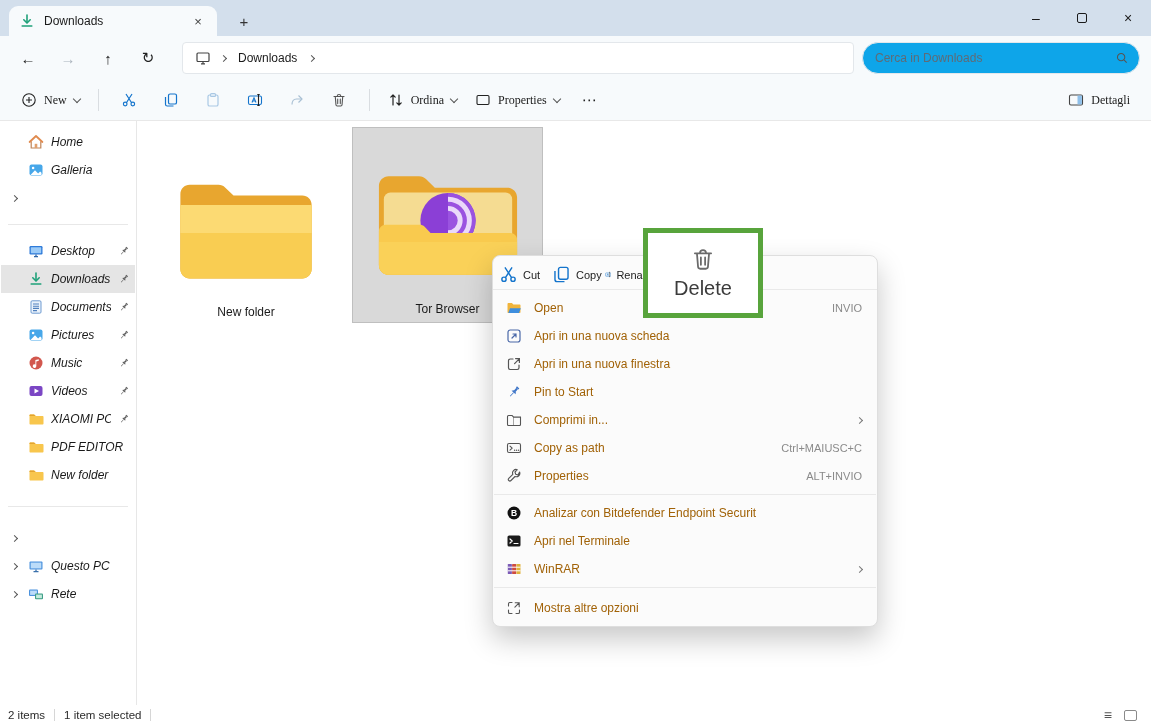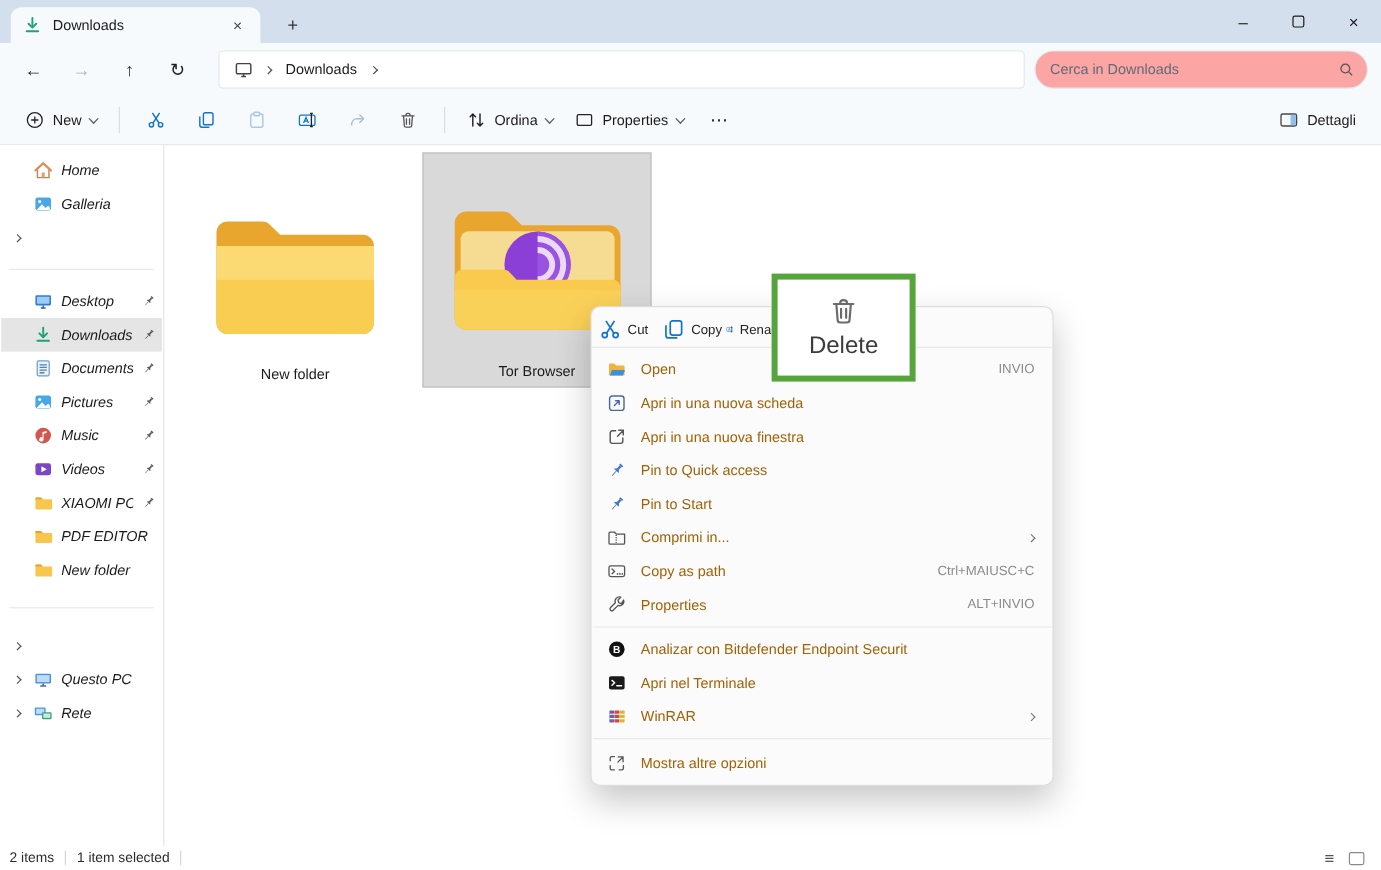--- a/index.html
+++ b/index.html
@@ -23,36 +23,36 @@
 
   
   .navbar { position:absolute; top:36px; left:0; right:0; height:44px; background:#f7fafc;
             display:flex; align-items:center; padding:0 8px; }
   .navbtn { width:40px; height:32px; display:flex; align-items:center; justify-content:center;
             font-size:15px; color:#222; border-radius:4px; }
   .navbtn.disabled { color:#aab3bc; }
   .breadcrumb { flex:1; height:32px; background:#fff; border:1px solid #e3e7eb; border-radius:4px;
                 display:flex; align-items:center; padding:0 12px; gap:10px; margin:0 8px 0 14px; }
   .bc-loc { font-size:12px; color:#1a1a1a; padding:0 2px; }
-  .search { width:278px; height:32px; background:#fca5a5; border:1px solid #e3e7eb; border-radius:16px;
+  .search { width:278px; height:32px; background:#0ea5e9; border:1px solid #e3e7eb; border-radius:16px;
             display:flex; align-items:center; padding:0 10px 0 12px; margin-right:3px; }
   .search input { flex:1; border:none; outline:none; font-family:"Liberation Sans",sans-serif;
                   font-size:12px; color:#444; background:transparent; }
   .search input::placeholder { color:#5f6b76; opacity:1; }
 
   
   .cv, .cr { width:6px; height:6px; border-right:1.4px solid #555; border-bottom:1.4px solid #555;
              display:inline-block; flex:none; }
   .cv { transform:rotate(45deg); margin-top:-3px; }
   .cr { transform:rotate(-45deg); }
   .cr.small { width:5px; height:5px; }
 
   
   .toolbar { position:absolute; top:80px; left:0; right:0; height:41px; background:#f7fafc;
-             border-bottom:1px solid #e8e8e8; display:flex; align-items:center; padding:0 12px; }
+             border-bottom:1px solid #e8e8e8; display:flex; align-items:center; padding:0 12px;font-family:Liberation Serif, serif; }
   .tbtn { height:30px; display:flex; align-items:center; gap:7px; padding:0 9px; border-radius:4px; }
   .ticon { width:42px; height:30px; display:flex; align-items:center; justify-content:center; }
   .tsep { width:1px; height:22px; background:#d9dde1; margin:0 9px; flex:none; }
   .tmore { font-size:15px; color:#222; letter-spacing:1px; }
   .spacer { flex:1; }
 
   
   .sidebar { position:absolute; top:121px; left:0; width:137px; bottom:20px; background:#fff;
              border-right:1px solid #e7e7e7; padding-top:7px; overflow:hidden;font-style:italic; }
   .srow { height:28px; display:flex; align-items:center; padding:0 5px 0 6px; gap:7px;
@@ -590,26 +590,20 @@
       <div class="mitem">
         <svg class="mi">
             <use href="#i-newwin"></use>
           </svg>
         <span class="mlabel">Apri in una nuova finestra</span>
       </div>
       <div class="mitem">
         <svg class="mi" style="color:#3f76c8">
             <use href="#i-pin"></use>
           </svg>
-        <span class="mlabel">Pin to Quick access</span>
-      </div>
-      <div class="mitem">
-        <svg class="mi" style="color:#3f76c8">
-            <use href="#i-pin"></use>
-          </svg>
         <span class="mlabel">Pin to Start</span>
       </div>
       <div class="mitem">
         <svg class="mi">
             <use href="#i-zip"></use>
           </svg>
         <span class="mlabel">Comprimi in...</span>
         <span class="cr small subchev"></span>
       </div>
       <div class="mitem">

